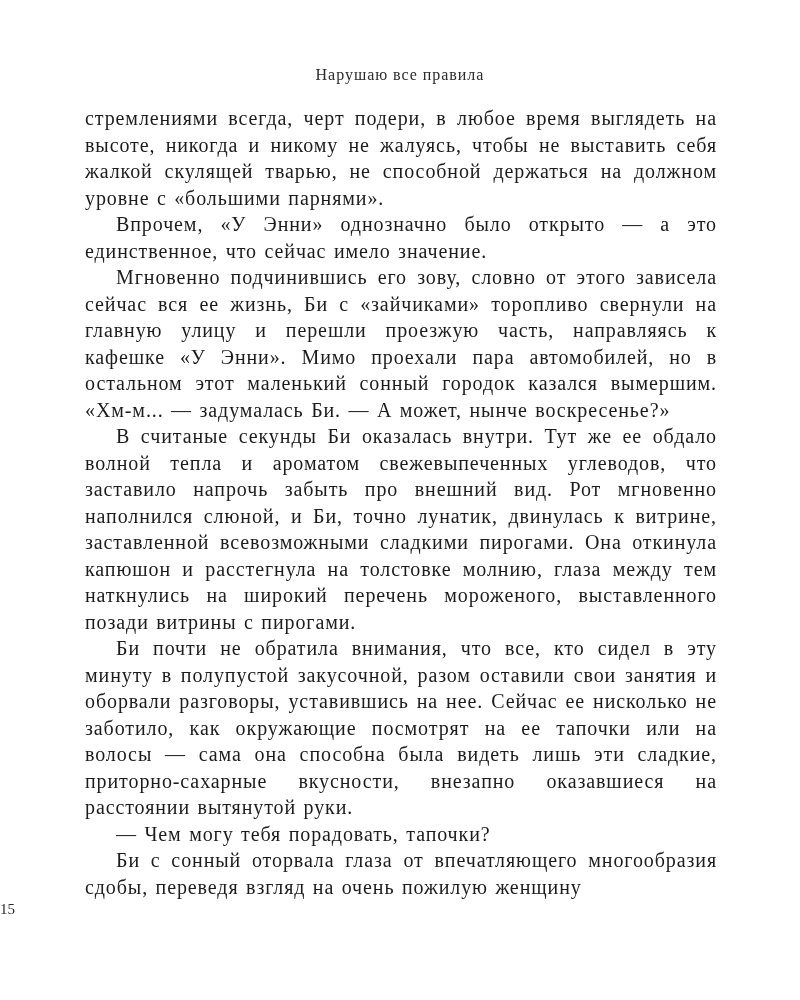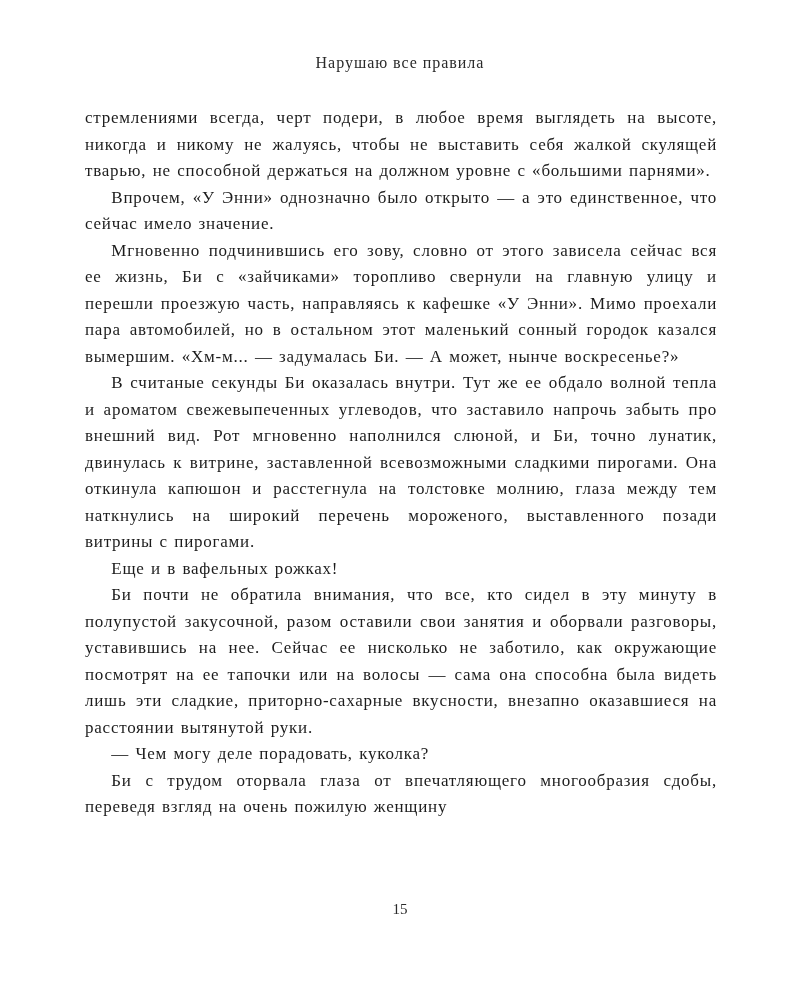--- a/index.html
+++ b/index.html
@@ -15,73 +15,71 @@
   .page {
     position: relative;
     width: 800px;
     height: 1000px;
     background: #ffffff;
     overflow: hidden;
   }
 
   .running-head {
     position: absolute;
-    top: 54px;
+    top: 66px;
     left: 0;
     width: 100%;
     text-align: center;
     font-size: 16px;
     letter-spacing: 0.06em;
     color: #2a2a2a;
   }
 
   .text-block {
     position: absolute;
     top: 105px;
     left: 85px;
     width: 632px;
   }
 
   .para {
-    font-size: 17px;
+    font-size: 20px;
     line-height: 26.5px;
     letter-spacing: 0.045em;
     word-spacing: 0.08em;
     text-align: justify;
     text-indent: 1.55em;
     color: #1c1c1c;
   }
 
   .para.no-indent {
     text-indent: 0;
   }
 
   .page-number {
     position: absolute;
     bottom: 82px;
     left: 0;
     width: 100%;
-    text-align: center;
     font-size: 15px;
     color: #2a2a2a;
   }
 </style>
 </head>
 <body>
 
 <div class="page">
 
   <div class="running-head">Нарушаю все правила</div>
 
   <div class="text-block">
     <p class="para no-indent">стремлениями всегда, черт подери, в любое время выглядеть на высоте, никогда и никому не жалуясь, чтобы не выставить себя жалкой скулящей тварью, не способной держаться на должном уровне с «большими парнями».</p>
     <p class="para">Впрочем, «У Энни» однозначно было открыто — а это единственное, что сейчас имело значение.</p>
     <p class="para">Мгновенно подчинившись его зову, словно от этого зависела сейчас вся ее жизнь, Би с «зайчиками» торопливо свернули на главную улицу и перешли проезжую часть, направляясь к кафешке «У Энни». Мимо проехали пара автомобилей, но в остальном этот маленький сонный городок казался вымершим. «Хм-м... — задумалась Би. — А может, нынче воскресенье?»</p>
     <p class="para">В считаные секунды Би оказалась внутри. Тут же ее обдало волной тепла и ароматом свежевыпеченных углеводов, что заставило напрочь забыть про внешний вид. Рот мгновенно наполнился слюной, и Би, точно лунатик, двинулась к витрине, заставленной всевозможными сладкими пирогами. Она откинула капюшон и расстегнула на толстовке молнию, глаза между тем наткнулись на широкий перечень мороженого, выставленного позади витрины с пирогами.</p>
-    <p class="para">Еще и в вафельных рожках!</p>
     <p class="para">Би почти не обратила внимания, что все, кто сидел в эту минуту в полупустой закусочной, разом оставили свои занятия и оборвали разговоры, уставившись на нее. Сейчас ее нисколько не заботило, как окружающие посмотрят на ее тапочки или на волосы — сама она способна была видеть лишь эти сладкие, приторно-сахарные вкусности, внезапно оказавшиеся на расстоянии вытянутой руки.</p>
-    <p class="para">— Чем могу деле порадовать, куколка?</p>
-    <p class="para">Би с трудом оторвала глаза от впечатляющего многообразия сдобы, переведя взгляд на очень пожилую женщину</p>
+    <p class="para">— Чем могу тебя порадовать, тапочки?</p>
+    <p class="para">Би с сонный оторвала глаза от впечатляющего многообразия сдобы, переведя взгляд на очень пожилую женщину</p>
   </div>
 
   <div class="page-number">15</div>
 
 </div>
 
 </body></html>

